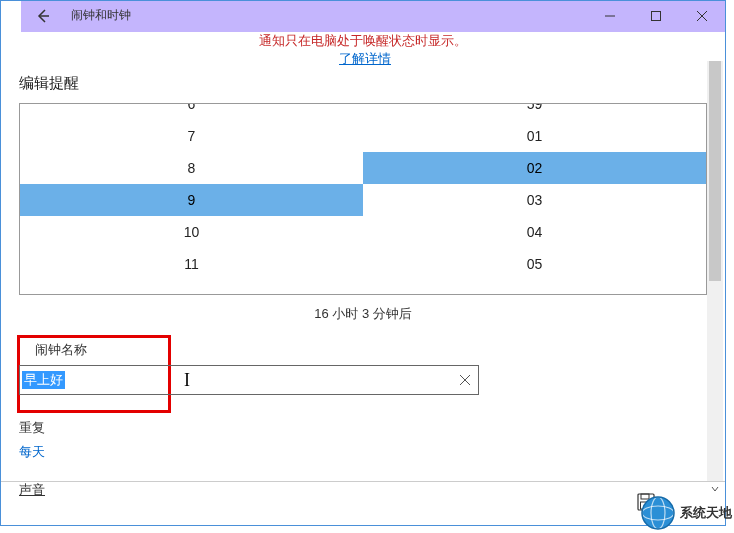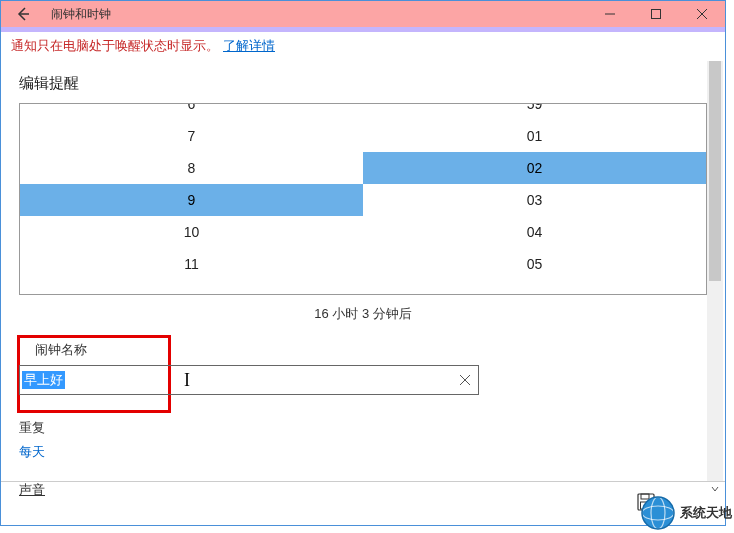--- a/index.html
+++ b/index.html
@@ -1,23 +1,23 @@
 <!DOCTYPE html>
 <html><head>
 <meta charset="utf-8">
 <style>
   * { box-sizing: border-box; margin: 0; padding: 0; font-family: "Microsoft YaHei", "Segoe UI", sans-serif; }
   body { width: 734px; height: 533px; position: relative; background: #fff; overflow: hidden; }
   .window { width: 726px; height: 526px; border: 1px solid #4a90d9; position: absolute; top: 0; left: 0; background: #fff; }
-  .titlebar { height: 31px; display: flex; align-items: center; background: #fca5a5; border-bottom: 5px solid #c4b5fd; }
+  .titlebar { height: 31px; display: flex; align-items: center; background: #c4b5fd; border-bottom: 2px solid #c4b5fd; margin-left: 20px; }
   .tb-back { width: 44px; height: 31px; display: flex; align-items: center; justify-content: center; }
   .tb-title { font-size: 12px; color: #333; margin-left: 6px; }
   .tb-spacer { flex: 1; }
   .tb-btn { width: 46px; height: 31px; display: flex; align-items: center; justify-content: center; }
-  .notice { height: 28px; padding: 0 10px; display: flex; align-items: center; font-size: 13px; }
+  .notice { height: 28px; padding: 0 10px; display: flex; align-items: center; font-size: 13px; flex-direction: column; }
   .notice-text { color: #c62828; }
   .notice-link { color: #0066cc; text-decoration: underline; cursor: pointer; margin-left: 4px; }
   .content { padding: 14px 18px 0 18px; position: relative; }
   .section-title { font-size: 15px; color: #222; margin-bottom: 10px; font-weight: 400; }
   .picker { border: 1px solid #999; height: 192px; overflow: hidden; position: relative; }
   .picker-cols { display: flex; height: 100%; }
   .col { flex: 1; display: flex; flex-direction: column; align-items: center; }
   .cell { height: 32px; width: 100%; display: flex; align-items: center; justify-content: center; font-size: 14px; color: #222; }
   .cell.selected { background: #6bb0e8; color: #000; }
   .picker-summary { text-align: center; font-size: 13px; color: #333; margin-top: 10px; margin-bottom: 18px; }

